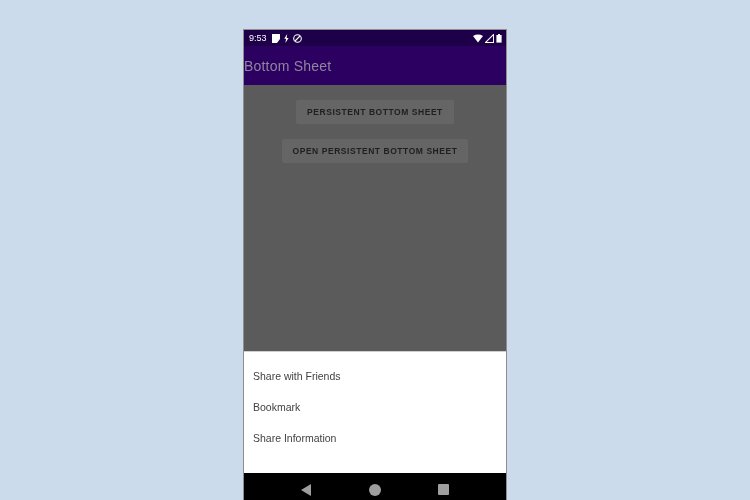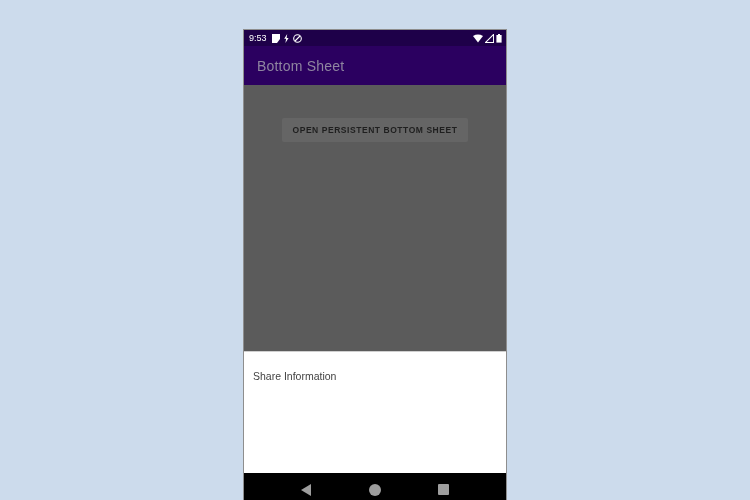--- a/index.html
+++ b/index.html
@@ -60,21 +60,20 @@
     margin-left: auto;
   }
   .sicon { display: block; }
 
   
   #app-bar {
     height: 39px;
     background: #2b0060;
     display: flex;
     align-items: center;
-    padding-left: 13px;
     flex: 0 0 auto;
   }
   #app-bar-title {
     color: #8f85a0;
     font-size: 14px;
     font-family: "Liberation Sans", sans-serif;
     font-weight: 400;
     letter-spacing: 0.2px;
   }
 
@@ -95,21 +94,21 @@
     font-size: 8.5px;
     font-weight: 700;
     letter-spacing: 0.55px;
     padding: 7px 11px;
     border-radius: 2px;
     cursor: pointer;
     line-height: 10px;
     white-space: nowrap;
   }
   #btn-persistent-wrap { margin-top: 15px; }
-  #btn-open-wrap { margin-top: 33px; }
+  #btn-open-wrap { margin-top: 15px; }
 
   
   #bottom-sheet {
     position: absolute;
     left: 0;
     right: 0;
     bottom: 0;
     background: #ffffff;
     border-top: 1px solid #cfcfcf;
     height: 122px;
@@ -208,26 +207,35 @@
       </span>
     </span>
   </div>
 
   <div id="app-bar">
     <span id="app-bar-title">Bottom Sheet</span>
   </div>
 
   <div id="content-area">
 
+    <div id="btn-persistent-wrap">
+      <button class="mat-button">PERSISTENT BOTTOM SHEET</button>
+    </div>
 
     <div id="btn-open-wrap">
       <button class="mat-button">OPEN PERSISTENT BOTTOM SHEET</button>
     </div>
 
     <div id="bottom-sheet">
+      <div class="sheet-item">
+        <span>Share with Friends</span>
+      </div>
+      <div class="sheet-item">
+        <span>Bookmark</span>
+      </div>
       <div class="sheet-item">
         <span>Share Information</span>
       </div>
     </div>
 
   </div>
 
   <div id="nav-bar">
     <div class="nav-btn">
       <span class="nav-back"></span>

